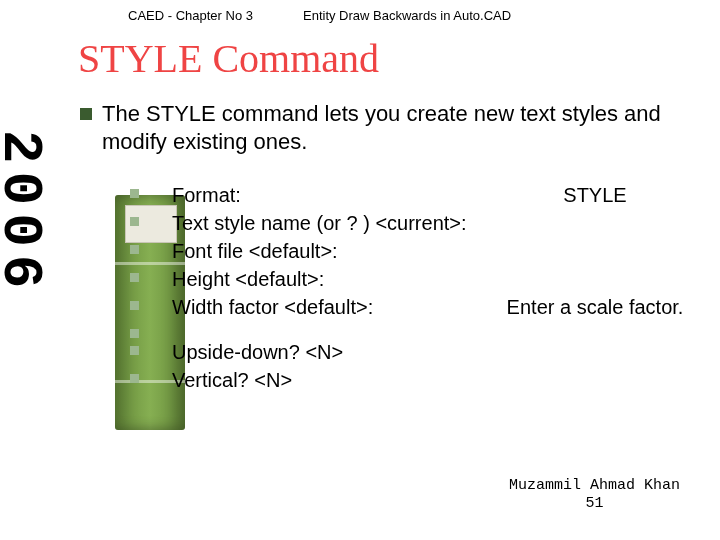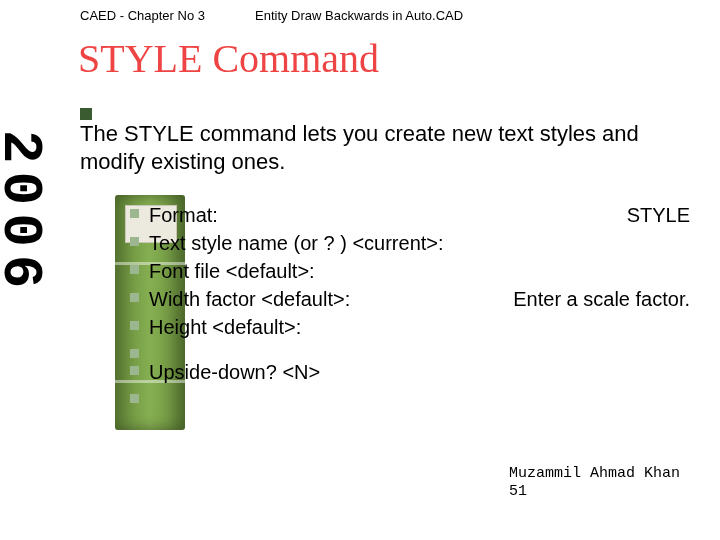--- a/index.html
+++ b/index.html
@@ -10,21 +10,21 @@
     font-family: Arial, Helvetica, sans-serif;
     position: relative;
     overflow: hidden;
   }
   .header {
     display: flex;
     padding: 8px 0 4px 80px;
     font-size: 13px;
     color: #000;
   }
-  .header-left { width: 175px; }
+  .header-left { width: 175px; margin-left: 48px; }
   .header-right { }
   .title {
     font-family: "Times New Roman", Times, serif;
     font-size: 40px;
     padding: 8px 0 18px 78px;
     color: #ef4444;
   }
   .bg-decoration {
     position: absolute;
     left: 85px;
@@ -64,21 +64,20 @@
     z-index: 1;
     padding-left: 80px;
     padding-right: 30px;
   }
   .main-bullet {
     display: flex;
     align-items: flex-start;
     font-size: 22px;
     color: #000;
     line-height: 1.25;
-    flex-direction: column;
   }
   .bullet-sq {
     width: 12px;
     height: 12px;
     background: #3a5b2f;
     margin-top: 8px;
     margin-right: 10px;
     flex-shrink: 0;
   }
   .bullet-sq.sm {
@@ -91,45 +90,46 @@
   .sub-list {
     margin-top: 26px;
     padding-left: 50px;
   }
   .sub-item {
     display: flex;
     align-items: flex-start;
     font-size: 20px;
     color: #000;
     line-height: 1.4;
+    gap: 23px;
   }
   .sub-item .txt { flex: 1; }
   .sub-item .right {
     width: 200px;
-    text-align: right;
+    text-align: center;
     padding-left: 10px;
   }
   .year {
     position: absolute;
     left: -12px;
     top: 130px;
     font-family: "Courier New", monospace;
     font-size: 56px;
     font-weight: bold;
     letter-spacing: 8px;
     color: #000;
     transform-origin: left top;
     writing-mode: vertical-rl;
     z-index: 2;
   }
   .footer {
     position: absolute;
     right: 40px;
-    bottom: 38px;
-    text-align: left;
+    bottom: 26px;
+    text-align: center;
     font-family: "Courier New", monospace;
     font-size: 15px;
     line-height: 1.25;
   }
 </style>
 </head>
 <body>
 
 <div class="header">
   <div class="header-left">CAED - Chapter No 3</div>
@@ -164,39 +164,40 @@
       <div class="txt">Text style name (or ? ) &lt;current&gt;:</div>
       <div class="right"></div>
     </div>
     <div class="sub-item">
       <div class="bullet-sq sm"></div>
       <div class="txt">Font file &lt;default&gt;:</div>
       <div class="right"></div>
     </div>
     <div class="sub-item">
       <div class="bullet-sq sm"></div>
+      <div class="txt">Height &lt;default&gt;:</div>
+      <div class="right"></div>
+    </div>
+    <div class="sub-item">
+      <div class="bullet-sq sm"></div>
       <div class="txt">Width factor &lt;default&gt;:</div>
       <div class="right">Enter a scale factor.</div>
     </div>
     <div class="sub-item">
       <div class="bullet-sq sm"></div>
-      <div class="txt">Height &lt;default&gt;:</div>
-      <div class="right"></div>
-    </div>
-    <div class="sub-item">
-      <div class="bullet-sq sm"></div>
       <div class="right"></div>
     </div>
     <div class="sub-item">
       <div class="bullet-sq sm"></div>
       <div class="txt">Upside-down? &lt;N&gt;</div>
       <div class="right"></div>
     </div>
     <div class="sub-item">
       <div class="bullet-sq sm"></div>
+      <div class="txt">Vertical? &lt;N&gt;</div>
       <div class="right"></div>
     </div>
   </div>
 </div>
 
 <div class="footer">
   <div>Muzammil Ahmad Khan</div>
   <div>51</div>
 </div>
 

